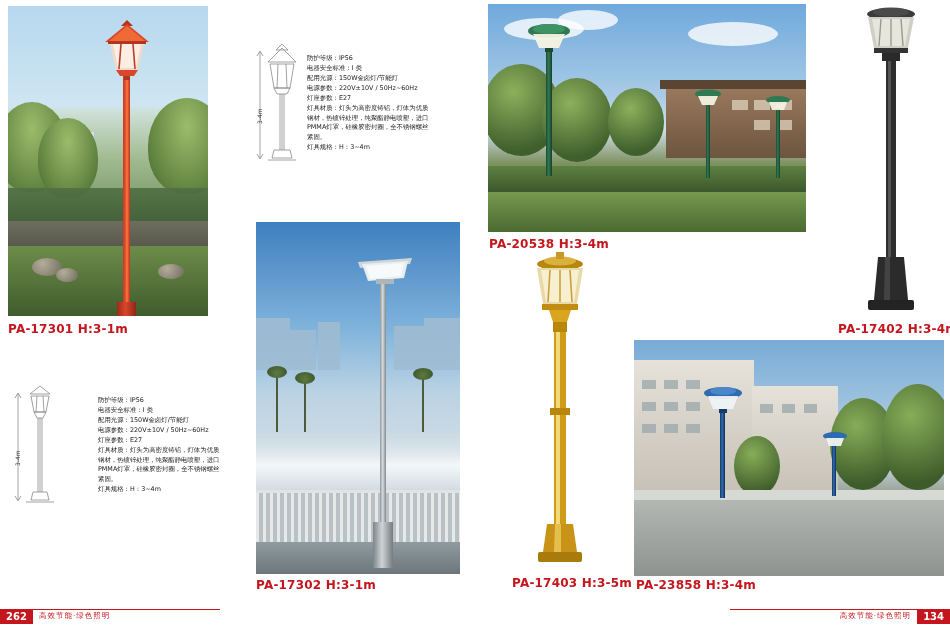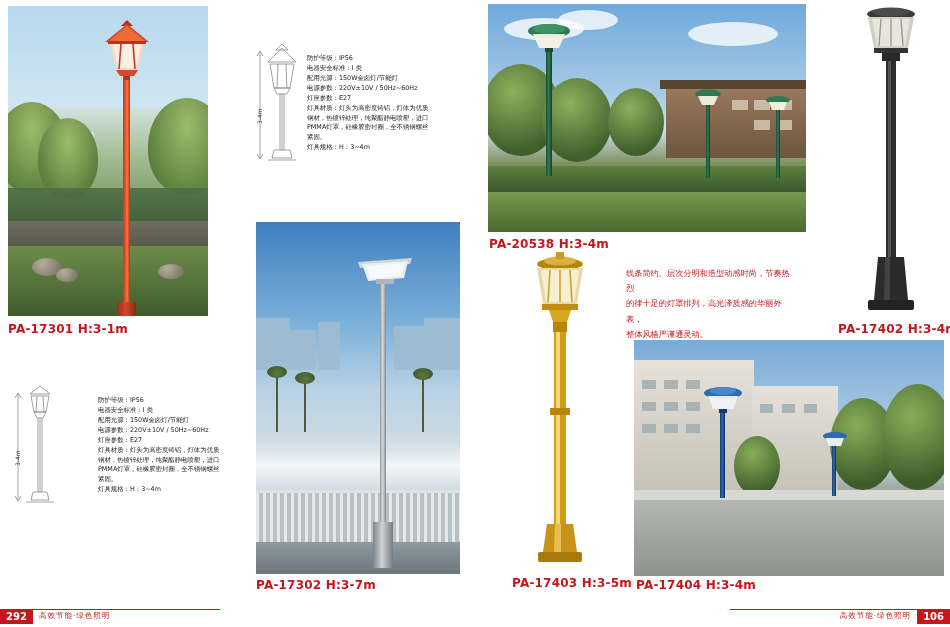--- a/index.html
+++ b/index.html
@@ -275,21 +275,21 @@
     <div class="base"></div>
     <div class="head">
       <svg width="62" height="40" viewBox="0 0 62 40">
         <polygon points="4,14 58,10 56,16 6,20" fill="#cfd5d7"></polygon>
         <polygon points="8,16 54,13 50,30 14,33" fill="#e9eef0"></polygon>
         <polygon points="12,18 50,15 47,28 16,31" fill="#f7fafb"></polygon>
         <rect x="22" y="31" width="18" height="5" fill="#aeb6b9"></rect>
       </svg>
     </div>
   </div>
-  <div class="caption" style="left:256px;top:578px;">PA-17302 H:3-7m</div>
+  <div class="caption" style="left:256px;top:578px;">PA-17302 H:3-1m</div>
 
   <div class="photo" id="ph3">
     <div class="cloud" style="left:16px;top:14px;width:80px;height:22px;"></div>
     <div class="cloud" style="left:70px;top:6px;width:60px;height:20px;"></div>
     <div class="cloud" style="left:200px;top:18px;width:90px;height:24px;"></div>
     <div class="build"></div>
     <div class="buildroof"></div>
     <div class="win" style="right:14px;top:96px;width:16px;height:10px;"></div>
     <div class="win" style="right:36px;top:96px;width:16px;height:10px;"></div>
     <div class="win" style="right:58px;top:96px;width:16px;height:10px;"></div>
@@ -339,25 +339,20 @@
       <rect x="44" y="49" width="18" height="8" fill="#2a2a2a"></rect>
       <rect x="48" y="57" width="10" height="196" fill="#2e2e2e"></rect>
       <rect x="50" y="57" width="3" height="196" fill="#555"></rect>
       <path d="M40 253 L66 253 L70 296 L36 296 Z" fill="#2b2b2b"></path>
       <path d="M47 253 L52 253 L52 296 L46 296 Z" fill="#4e4e4e" opacity=".7"></path>
       <rect x="30" y="296" width="46" height="10" rx="2" fill="#232323"></rect>
     </svg>
   </div>
   <div class="caption" style="left:838px;top:322px;">PA-17402 H:3-4m</div>
 
-  <div class="redtext" style="left:626px;top:266px;">
-    <p>线条简约、层次分明和造型动感时尚，节奏热烈</p>
-    <p>的律十足的灯罩排列，高光泽质感的华丽外表，</p>
-    <p>整体风格严谨通灵动。</p>
-  </div>
 
   <div class="photo" id="ph5">
     <svg width="110" height="320" viewBox="0 0 110 320">
       <ellipse cx="55" cy="16" rx="23" ry="6" fill="#b8860b"></ellipse>
       <ellipse cx="55" cy="13" rx="16" ry="4.5" fill="#d8b23c"></ellipse>
       <rect x="51" y="4" width="8" height="7" fill="#c9972a"></rect>
       <path d="M32 20 L78 20 L72 56 L38 56 Z" fill="#e8d9a8"></path>
       <path d="M36 22 L74 22 L69 54 L41 54 Z" fill="#f7efcf"></path>
       <line x1="45" y1="22" x2="43" y2="54" stroke="#c9a33a" stroke-width="1.6"></line>
       <line x1="55" y1="22" x2="55" y2="54" stroke="#c9a33a" stroke-width="1.6"></line>
@@ -405,28 +400,28 @@
       </svg>
     </div>
     <div class="bpole" style="left:198px;top:104px;height:52px;width:4px;"></div>
     <div class="bhead" style="left:188px;top:92px;">
       <svg width="26" height="16" viewBox="0 0 26 16">
         <ellipse cx="13" cy="4" rx="12" ry="4" fill="#2f6bb0"></ellipse>
         <path d="M4 6 L22 6 L19 14 L7 14 Z" fill="#eef3f6" opacity=".95"></path>
       </svg>
     </div>
   </div>
-  <div class="caption" style="left:636px;top:578px;">PA-17404 H:3-4m</div>
+  <div class="caption" style="left:636px;top:578px;">PA-23858 H:3-4m</div>
 
   <div class="footline" style="left:30px;width:190px;"></div>
   <div class="footline" style="right:30px;width:190px;"></div>
 
   <div class="footer-left">
-    <span class="pagenum">292</span>
+    <span class="pagenum">262</span>
     <span class="foottext">高效节能·绿色照明</span>
   </div>
 
   <div class="footer-right">
     <span class="foottext">高效节能·绿色照明</span>
-    <span class="pagenum">106</span>
+    <span class="pagenum">134</span>
   </div>
 
 </div>
 
 </body></html>

